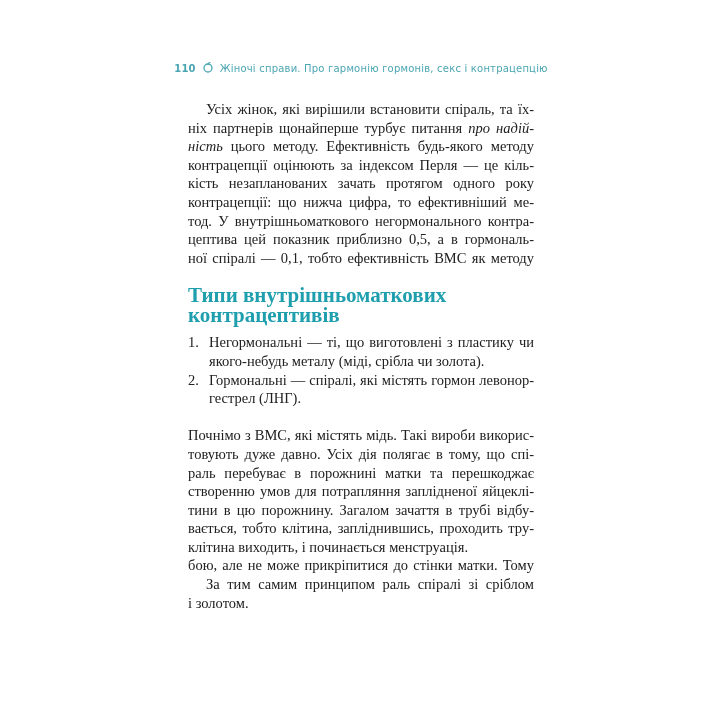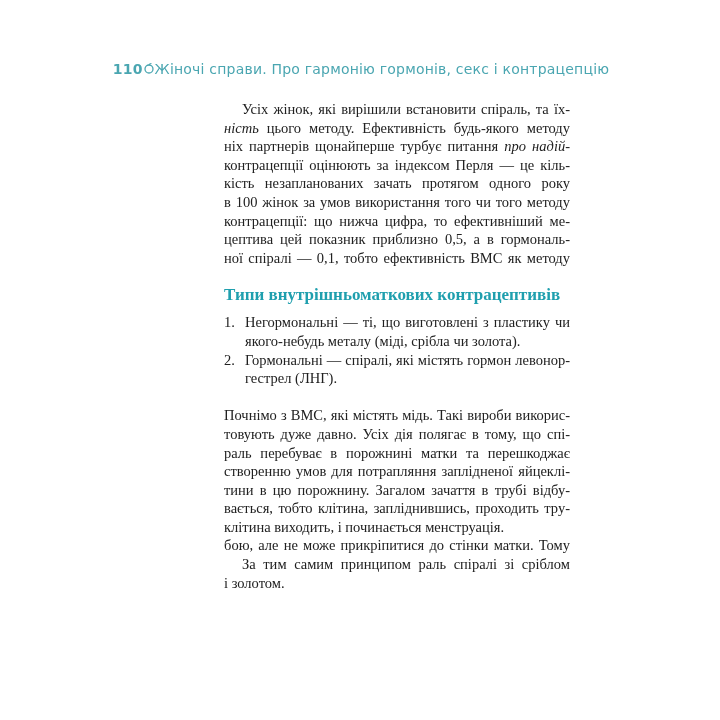--- a/index.html
+++ b/index.html
@@ -15,48 +15,48 @@
     background:var(--bg);
     font-family:"Liberation Serif","DejaVu Serif",serif;
     color:var(--ink);
     overflow:hidden;
   }
   .page{position:relative;width:720px;height:720px;background:var(--bg);}
 
   
   .running-header{
     position:absolute;top:61px;left:168px;width:386px;
-    display:flex;align-items:center;justify-content:center;
+    display:flex;align-items:center;justify-content:center;gap:6px;
     font-family:"DejaVu Sans","Liberation Sans",sans-serif;
-    font-size:14px;letter-spacing:0.2px;
+    font-size:10px;letter-spacing:0.2px;
     color:var(--header-teal);
     white-space:nowrap;
   }
   .running-header .pagenum{font-weight:bold;}
   .ornament{flex:0 0 auto;display:inline-block;}
 
   
   .text-column{
     position:absolute;top:100px;left:188px;width:346px;
-    font-size:14.5px;line-height:18.6px;margin-left:36px;
+    font-size:14.5px;line-height:18.6px;
   }
   .line{
     text-align:justify;
     text-align-last:justify;
     height:18.6px;
     overflow:visible;
   }
   .line.final{text-align-last:left;}
   .line.indent{text-indent:18px;}
   .line em{font-style:italic;}
 
   .heading{
     color:var(--teal);
     font-weight:bold;
-    font-size:17px;
+    font-size:21px;
     line-height:20px;
     margin-top:18px;
     margin-bottom:8px;
   }
   .paragraph{margin:0;}
   .paragraph.gap-top{margin-top:18.6px;}
 
   .olist{margin:0;}
   .list-item{display:flex;}
   .list-item .marker{flex:0 0 21px;width:21px;}
@@ -74,26 +74,26 @@
         <circle cx="6" cy="7" r="4" fill="none" stroke="#4aa6b1" stroke-width="1.3"></circle>
         <path d="M6 3 Q6.5 1.5 8 1.5" fill="none" stroke="#4aa6b1" stroke-width="1.2" stroke-linecap="round"></path>
       </svg>
     </span>
     <span class="title">Жіночі справи. Про гармонію гормонів, секс і контрацепцію</span>
   </header>
 
   <main class="text-column" id="article-root">
       <div class="paragraph">
         <div class="line indent"><span>Усіх жінок, які вирішили встановити спіраль, та їх-</span></div>
+        <div class="line"><span>ніх партнерів щонайперше турбує питання </span><em>про надій-</em></div>
         <div class="line"><em>ність</em><span> цього методу. Ефективність будь-якого методу</span></div>
-        <div class="line"><span>ніх партнерів щонайперше турбує питання </span><em>про надій-</em></div>
         <div class="line"><span>контрацепції оцінюють за індексом Перля — це кіль-</span></div>
         <div class="line"><span>кість незапланованих зачать протягом одного року</span></div>
-        <div class="line"><span>в 100 жінок за умов використання того чи того методу</span></div>
         <div class="line"><span>контрацепції: що нижча цифра, то ефективніший ме-</span></div>
+        <div class="line"><span>тод. У внутрішньоматкового негормонального контра-</span></div>
         <div class="line"><span>цептива цей показник приблизно 0,5, а в гормональ-</span></div>
         <div class="line"><span>ної спіралі — 0,1, тобто ефективність ВМС як методу</span></div>
       </div>
       <div class="heading">Типи внутрішньоматкових контрацептивів</div>
       <div class="olist">
         <div class="list-item">
           <span class="marker">1.</span>
           <div class="item-lines">
             <div class="line"><span>Негормональні — ті, що виготовлені з пластику чи</span></div>
             <div class="line final"><span>якого-небудь металу (міді, срібла чи золота).</span></div>

